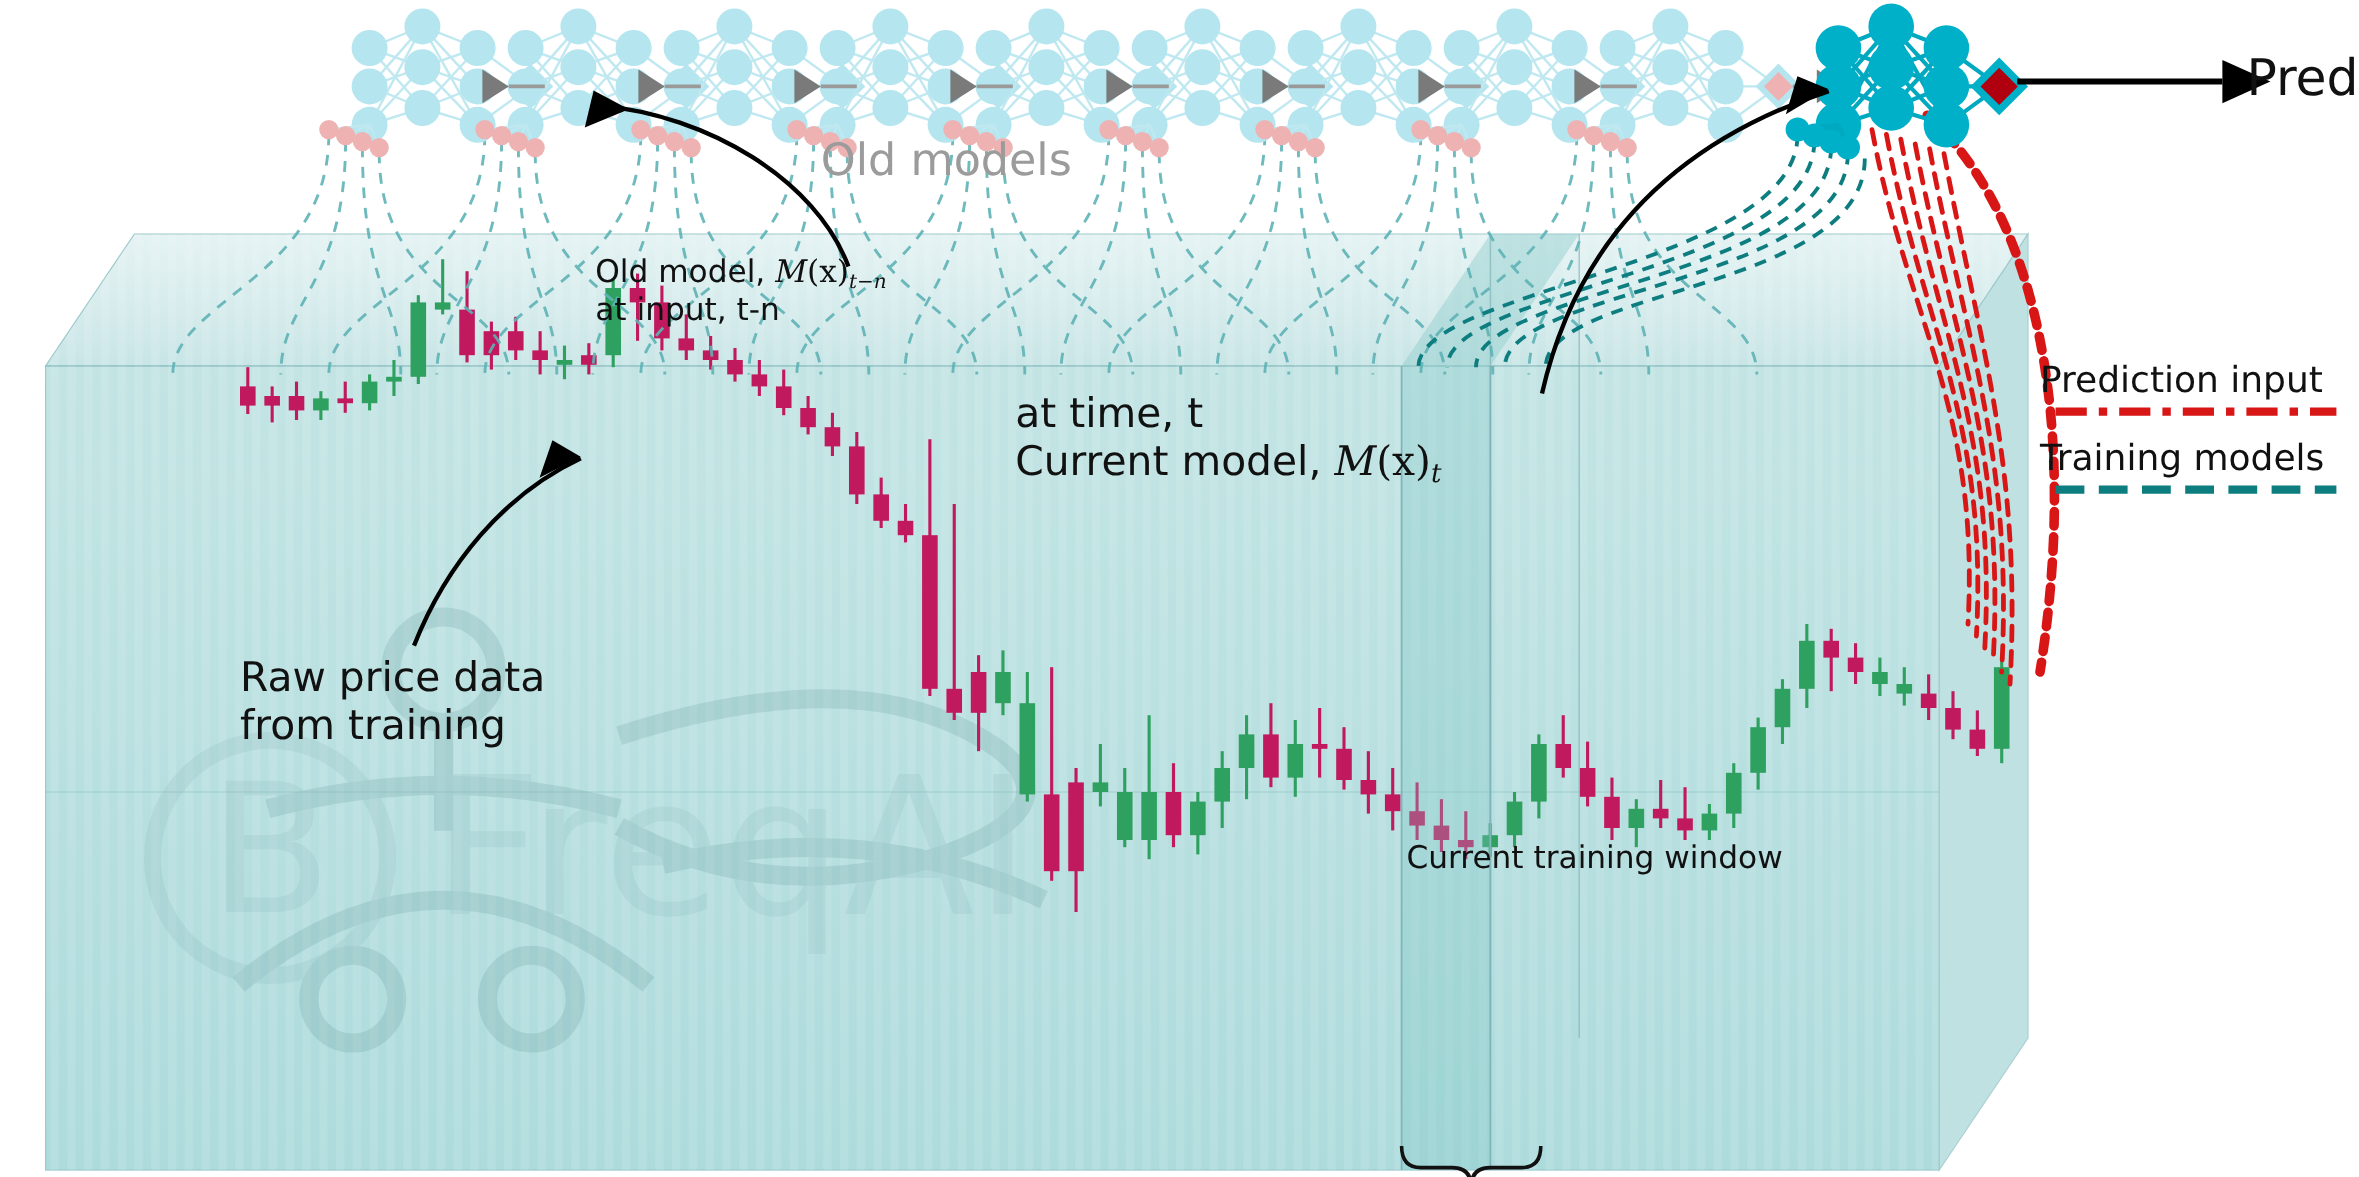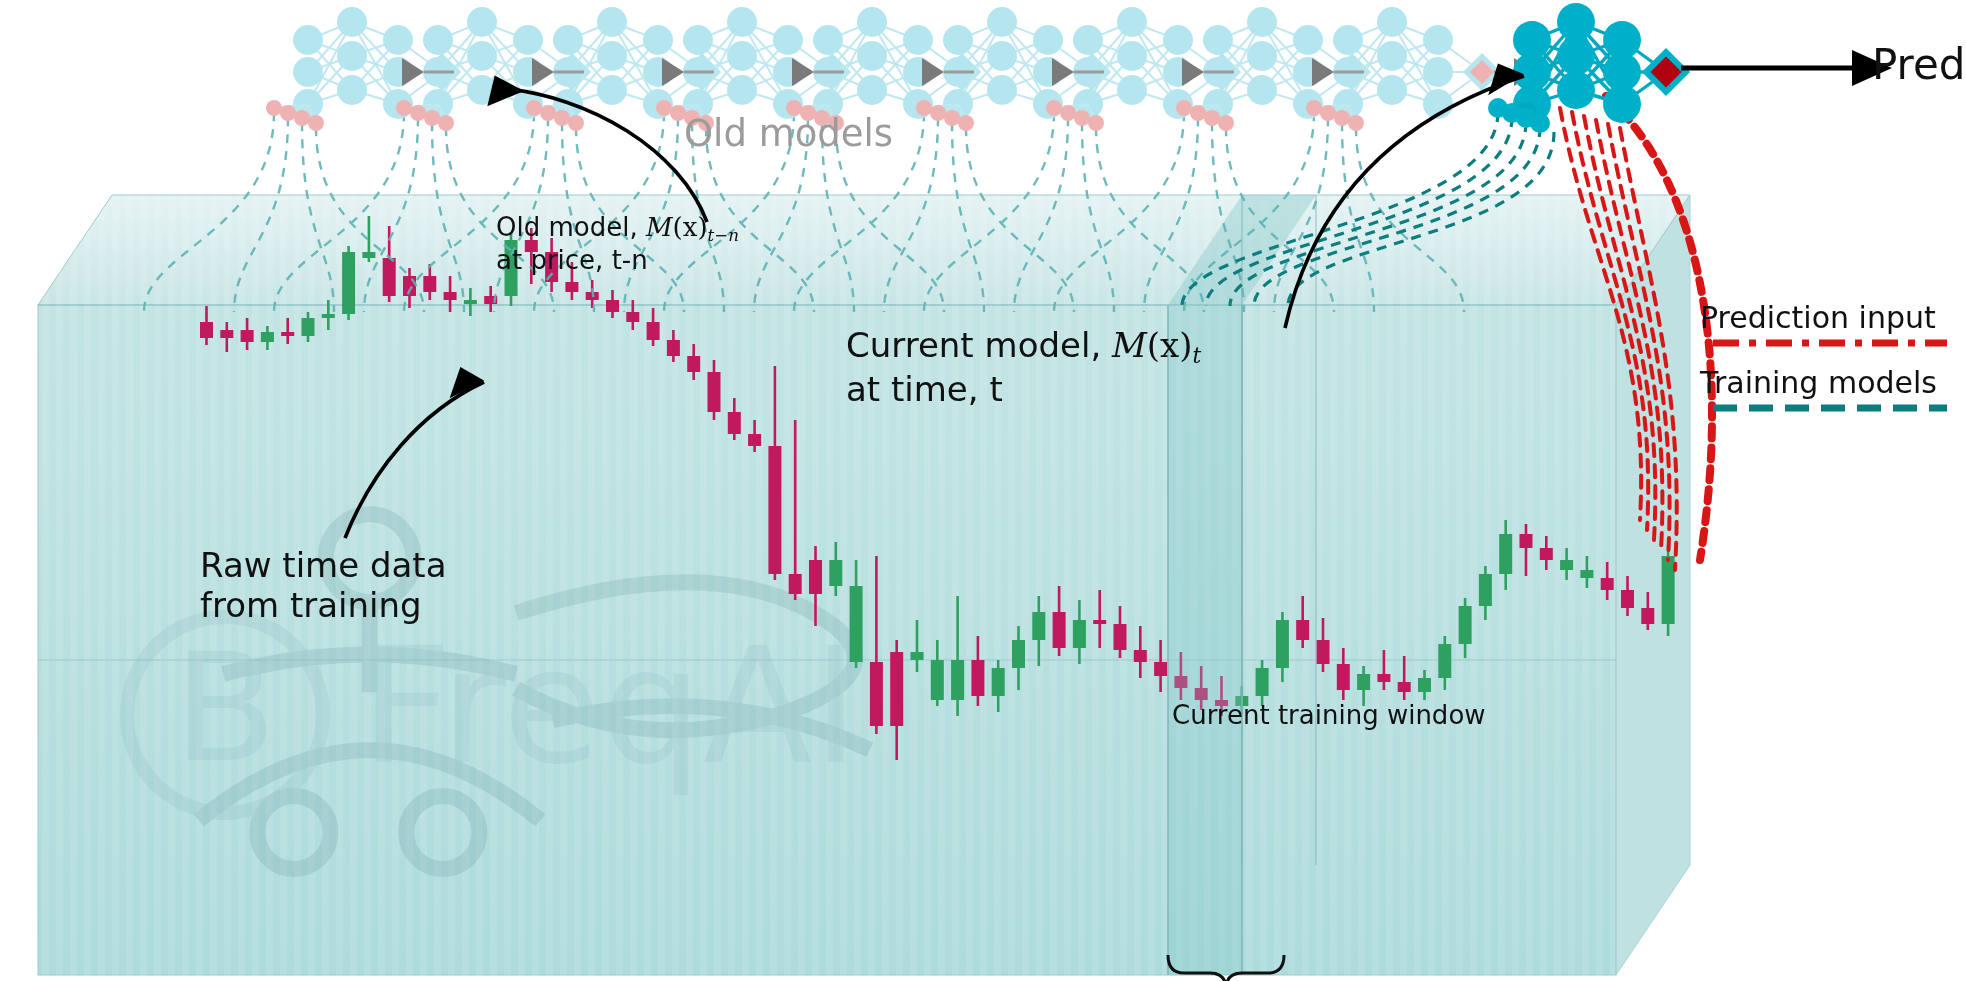--- a/index.html
+++ b/index.html
@@ -801,32 +801,32 @@
     <polygon points="1524,76 1486,92 1500,62" fill="#000" transform="rotate(-8 1510 78)"></polygon>
     <polygon points="484,382 448,396 462,366" fill="#000" transform="rotate(-6 470 382)"></polygon>
   </svg>
 
   <div class="anno" id="old-models-label">Old models</div>
 
   <div class="anno" id="old-model-anno">
     <div>
       <span>Old model, </span><span class="mathit">M</span><span class="mathup">(x)</span><span class="mathit sub">t−n</span>
     </div>
-    <div>at price, t-n</div>
+    <div>at input, t-n</div>
   </div>
 
   <div class="anno" id="current-model-anno">
+    <div>at time, t</div>
     <div>
       <span>Current model, </span><span class="mathit">M</span><span class="mathup">(x)</span><span class="mathit sub">t</span>
     </div>
-    <div>at time, t</div>
   </div>
 
   <div class="anno" id="raw-price-anno">
-    <div>Raw time data</div>
+    <div>Raw price data</div>
     <div>from training</div>
   </div>
 
   <div class="anno" id="prediction-label">Prediction</div>
 
   <div class="anno" id="training-window-label">Current training window</div>
 
   <div id="legend">
     <div class="legend-row">
       <div class="legend-label">Prediction input</div>

